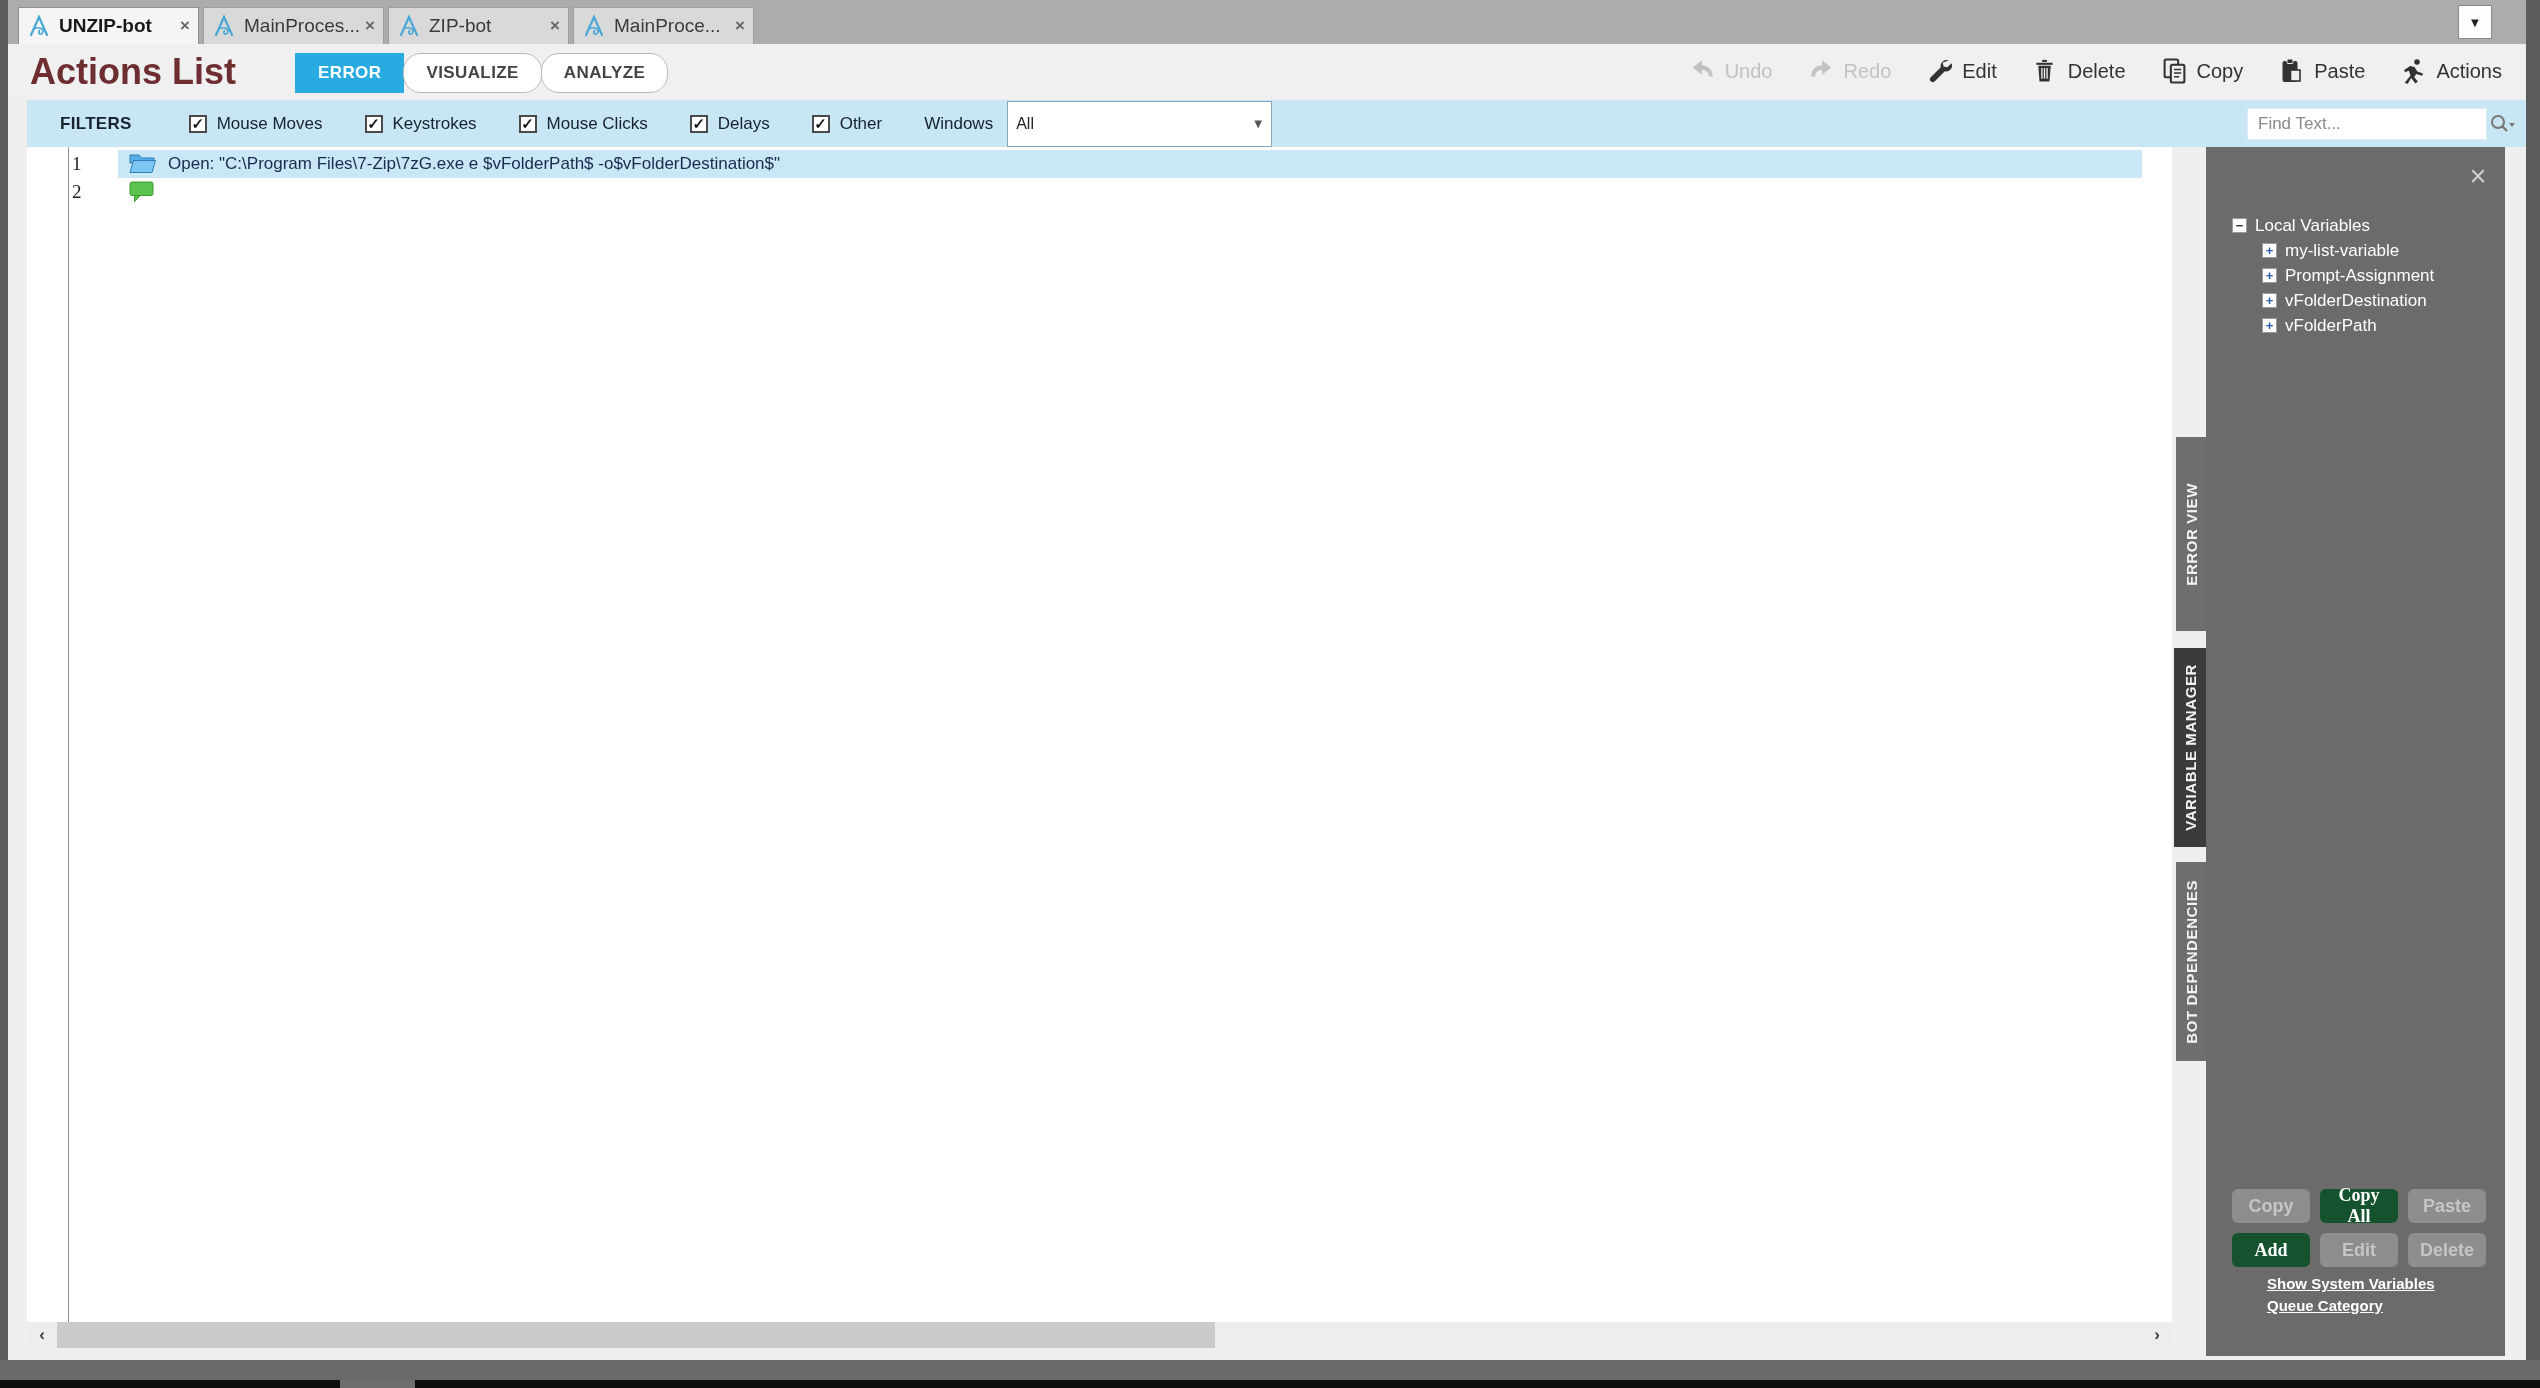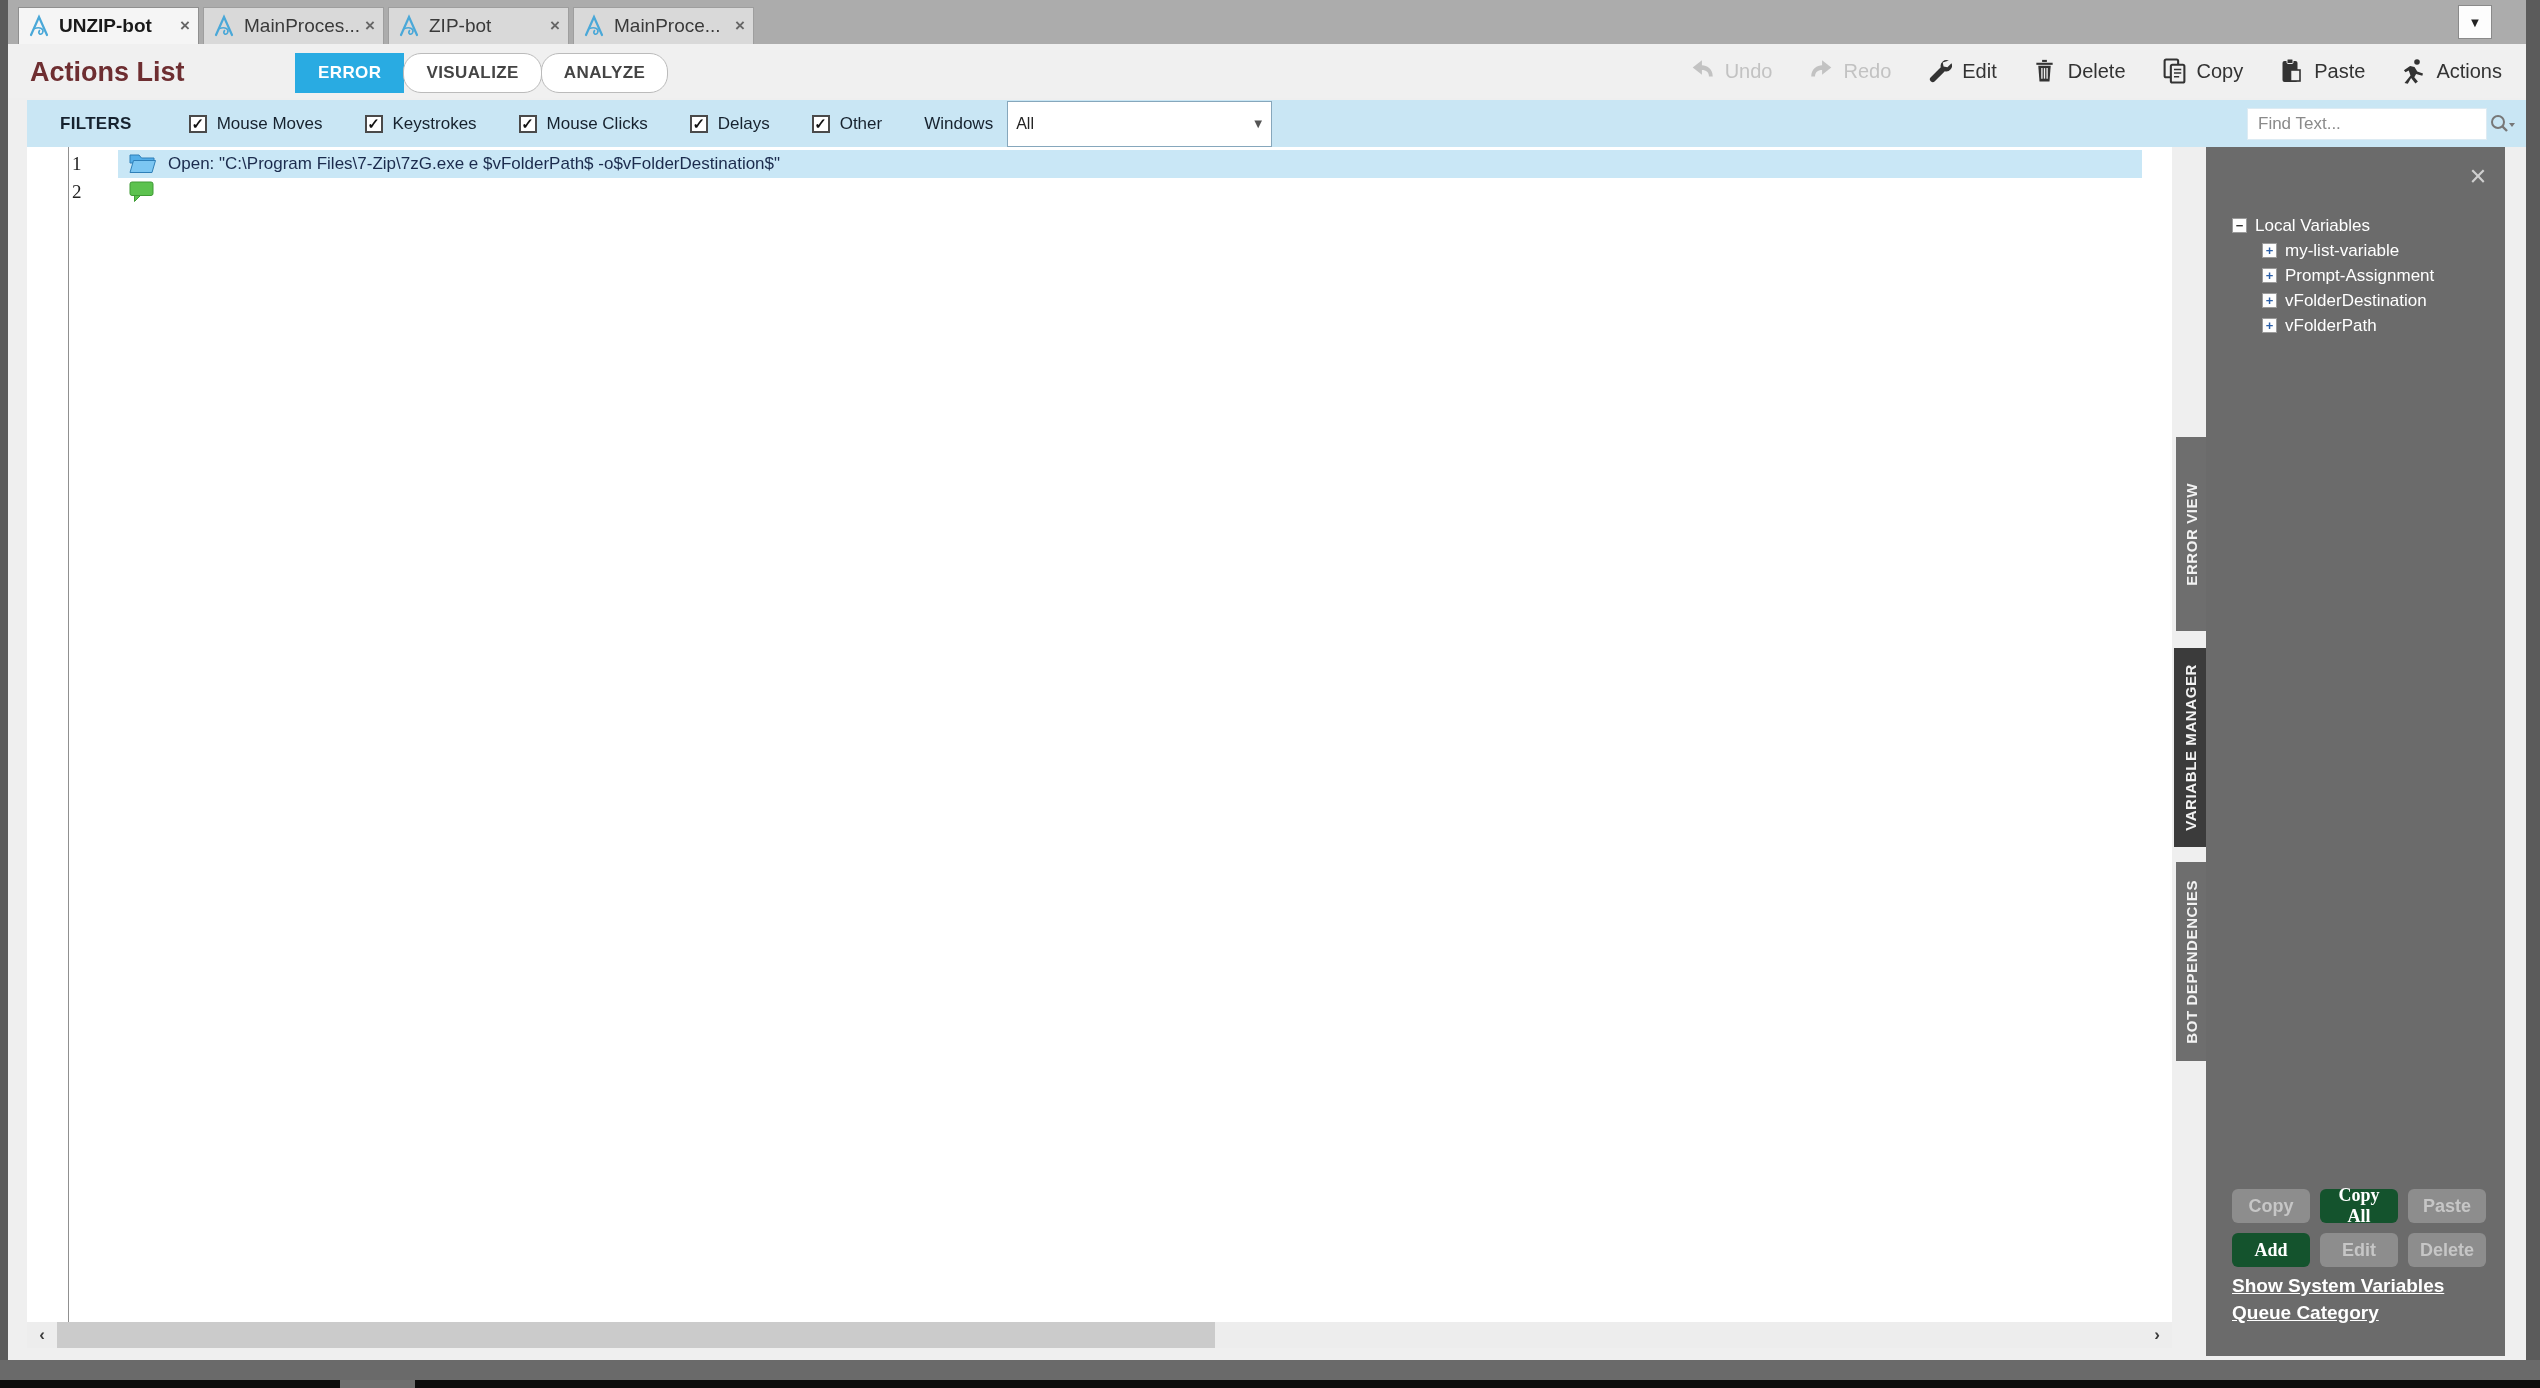--- a/index.html
+++ b/index.html
@@ -20,21 +20,21 @@
   .tab-label{flex:1;font-size:19px;color:#3a3a3a;white-space:nowrap;overflow:hidden;}
   .tab.active .tab-label{font-weight:bold;color:#1a1a1a;}
   .tab-close{font-size:17px;color:#666;padding-left:6px;font-weight:bold;}
   .tab-overflow{position:absolute;right:34px;top:5px;width:34px;height:34px;background:#FDFDFD;
        border:1px solid #8a8a8a;display:flex;align-items:center;justify-content:center;
        font-size:13px;color:#222;}
 
   
   .header{position:absolute;left:8px;top:44px;width:2518px;height:54px;background:#F0F0F0;}
   .page-title{position:absolute;left:22px;top:0;height:54px;line-height:56px;
-       font-size:27px;font-weight:bold;color:#6E2E31;}
+       font-size:36px;font-weight:bold;color:#6E2E31;}
   .modes{position:absolute;left:287px;top:9px;display:flex;}
   .mode-btn{height:40px;padding:0 22px;background:#FFFFFF;border:1px solid #BBBBBB;
        font-size:17px;font-weight:600;color:#444;display:flex;align-items:center;letter-spacing:.4px;}
   .mode-btn + .mode-btn{margin-left:-1px;border-radius:18px;}
   .mode-btn.active{background:#29ABE2;border-color:#29ABE2;color:#FFFFFF;}
   .toolbar{position:absolute;right:24px;top:0;height:54px;display:flex;align-items:center;gap:36px;}
   .tool{display:flex;align-items:center;gap:9px;color:#333;font-size:20px;cursor:default;}
   .tool .tool-icon{width:26px;height:26px;display:inline-flex;}
   .tool.disabled{color:#C2C2C2;}
 
@@ -95,21 +95,21 @@
   .tbox{width:15px;height:15px;background:#FDFDFD;border:1px solid #9a9a9a;flex:0 0 15px;
        display:flex;align-items:center;justify-content:center;font-size:13px;line-height:1;font-weight:bold;}
   .tbox.minus{color:#333;} .tbox.plus{color:#2B5FA8;}
   .vm-buttons{position:absolute;left:26px;top:1042px;display:grid;
        grid-template-columns:78px 78px 78px;grid-auto-rows:34px;gap:10px;}
   .vm-btn{border-radius:6px;border:none;font-size:18px;font-weight:bold;
        font-family:"Liberation Sans",sans-serif;display:flex;align-items:center;justify-content:center;}
   .vm-btn.enabled{background:#14532d;color:#FFFFFF;font-family:Liberation Serif, serif;}
   .vm-btn.disabled{background:#8D8D8D;color:#C6C6C6;}
   .vm-links{position:absolute;left:26px;top:1128px;display:flex;flex-direction:column;gap:5px;}
-  .vm-link{color:#FFFFFF;font-size:19px;font-weight:bold;text-decoration:underline;}
+  .vm-link{color:#FFFFFF;font-size:15px;font-weight:bold;text-decoration:underline;margin-left:35px;}
   .side-strip{position:absolute;left:2505px;top:147px;width:21px;height:1209px;background:#EFEFEF;}
 
   
   .bottom-band{position:absolute;left:0;top:1360px;width:2540px;height:20px;background:#6A6A6A;}
   .taskbar{position:absolute;left:0;top:1380px;width:2540px;height:8px;background:#0D0D0D;}
   .taskbar-seg{position:absolute;left:340px;top:0;width:75px;height:8px;background:#6E6E6E;}
 </style>
 </head>
 <body>
 

